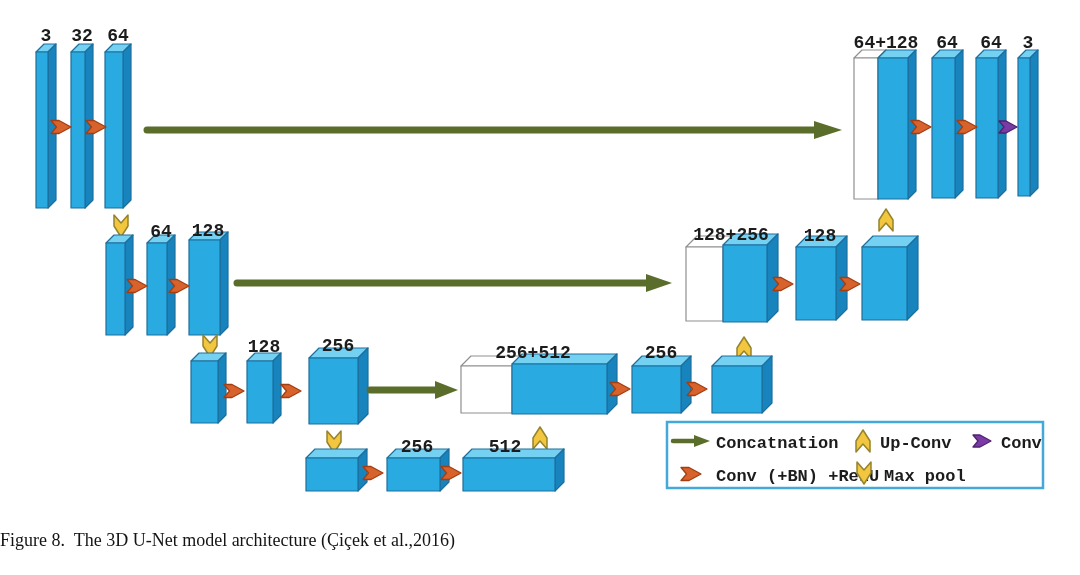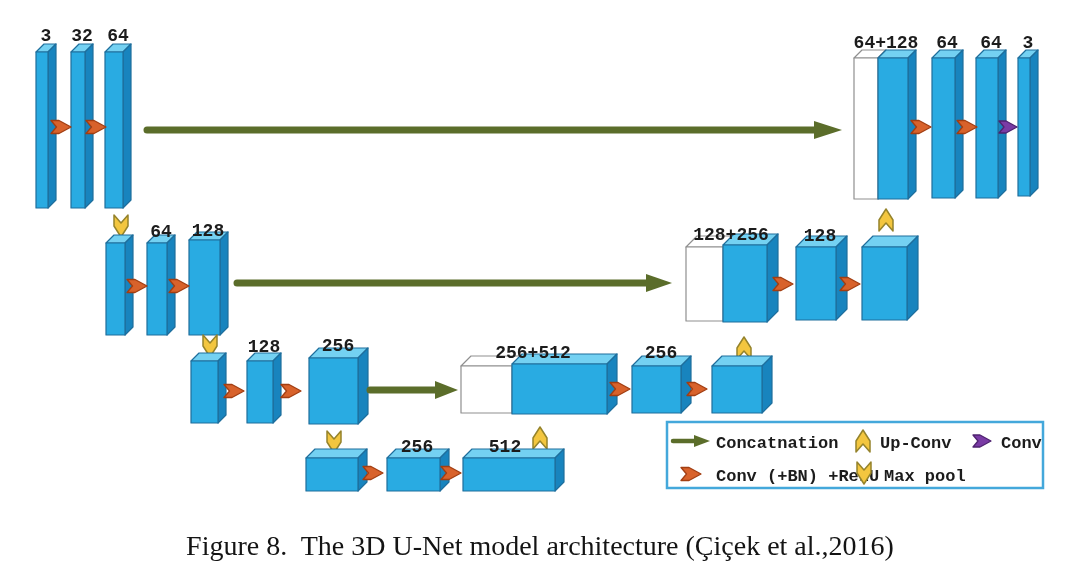--- a/index.html
+++ b/index.html
@@ -15,22 +15,22 @@
   .num-label   { font-size: 18px; font-weight: 700; text-anchor: middle; }
   .legend-label{ font-size: 17px; font-weight: 700; text-anchor: start; }
   .conv-arrow  { fill: var(--conv-orange); stroke: var(--conv-orange-stroke); stroke-width: 1.3; stroke-linejoin: round; }
   .purple-arrow{ fill: var(--conv-purple); stroke: var(--conv-purple-stroke); stroke-width: 1.3; stroke-linejoin: round; }
   .pool-arrow  { fill: var(--pool-yellow); stroke: var(--pool-yellow-stroke); stroke-width: 1.5; stroke-linejoin: round; }
   .concat-shaft{ stroke: var(--concat-green); stroke-width: 7; stroke-linecap: round; fill: none; }
   .concat-shaft-small { stroke: var(--concat-green); stroke-width: 4.5; stroke-linecap: round; fill: none; }
   .concat-head { fill: var(--concat-green); }
   .legend-box  { fill: #ffffff; stroke: var(--legend-border); stroke-width: 2.5; }
   .caption {
-    width: 1080px; text-align: center; margin-top: 16px;
-    font-family: "Liberation Serif", serif; font-size: 28px;
+    width: 1080px; text-align: left; margin-top: 16px;
+    font-family: "Liberation Serif", serif; font-size: 18px;
     color: #141414; white-space: pre;
   }
 </style>
 </head>
 <body>
 
 <div class="stage">
   <svg width="1080" height="510" viewBox="0 0 1080 510">
     <defs>
       <g id="g-conv">

